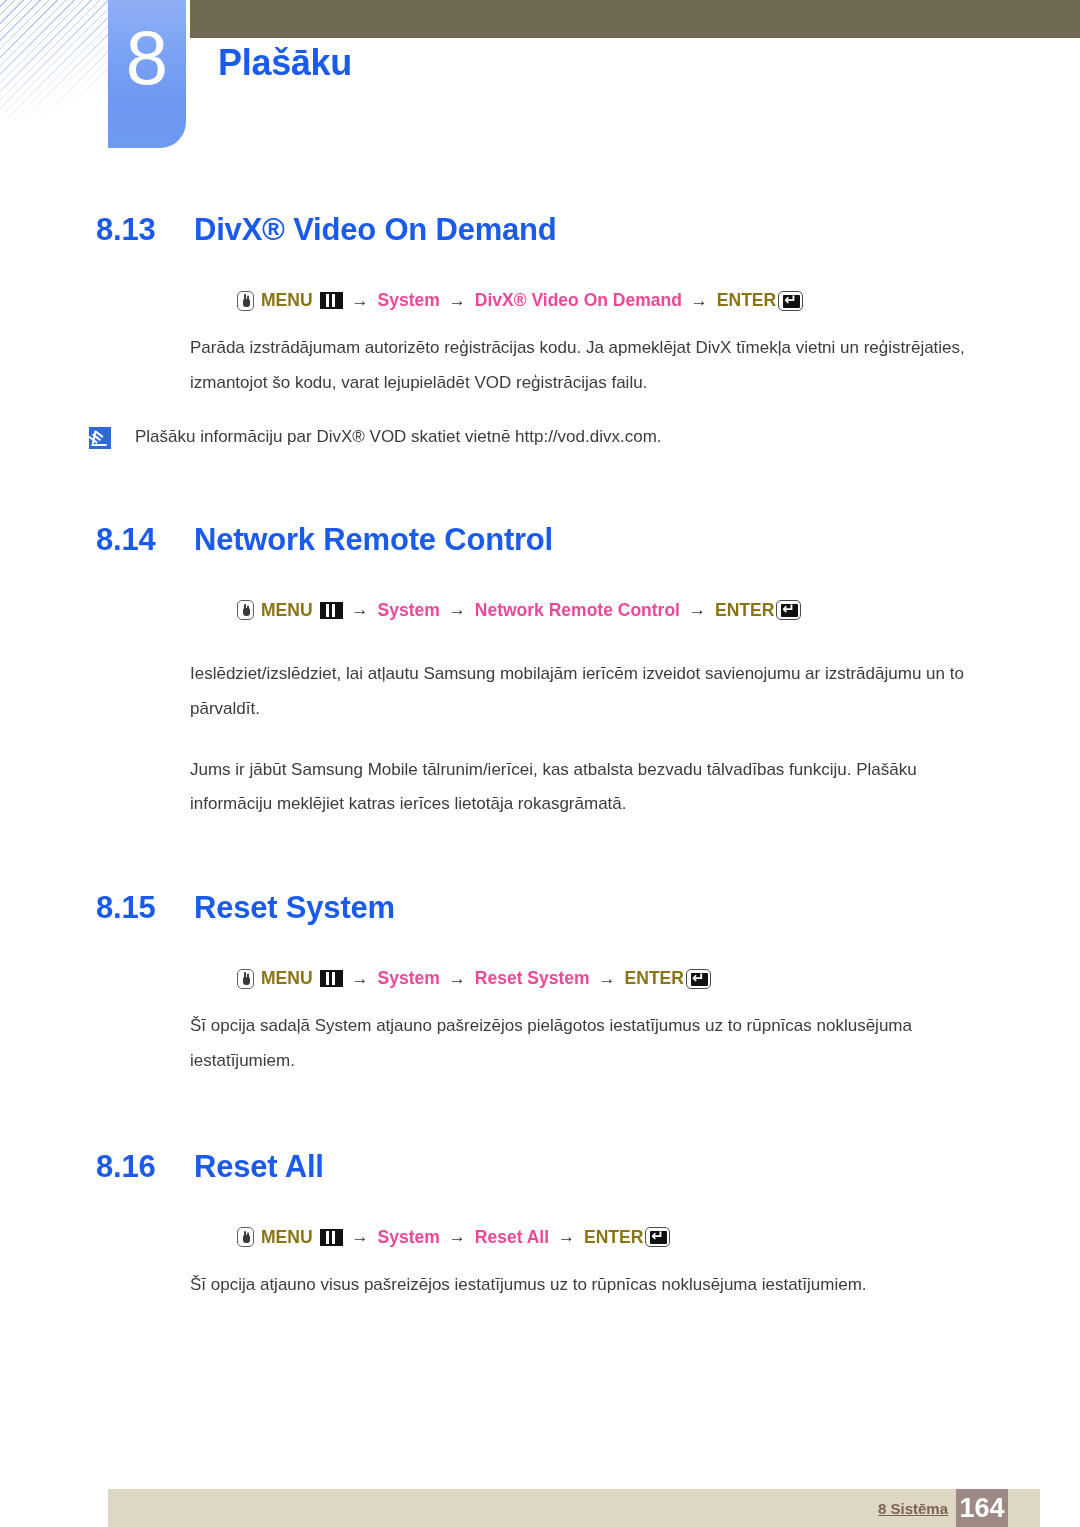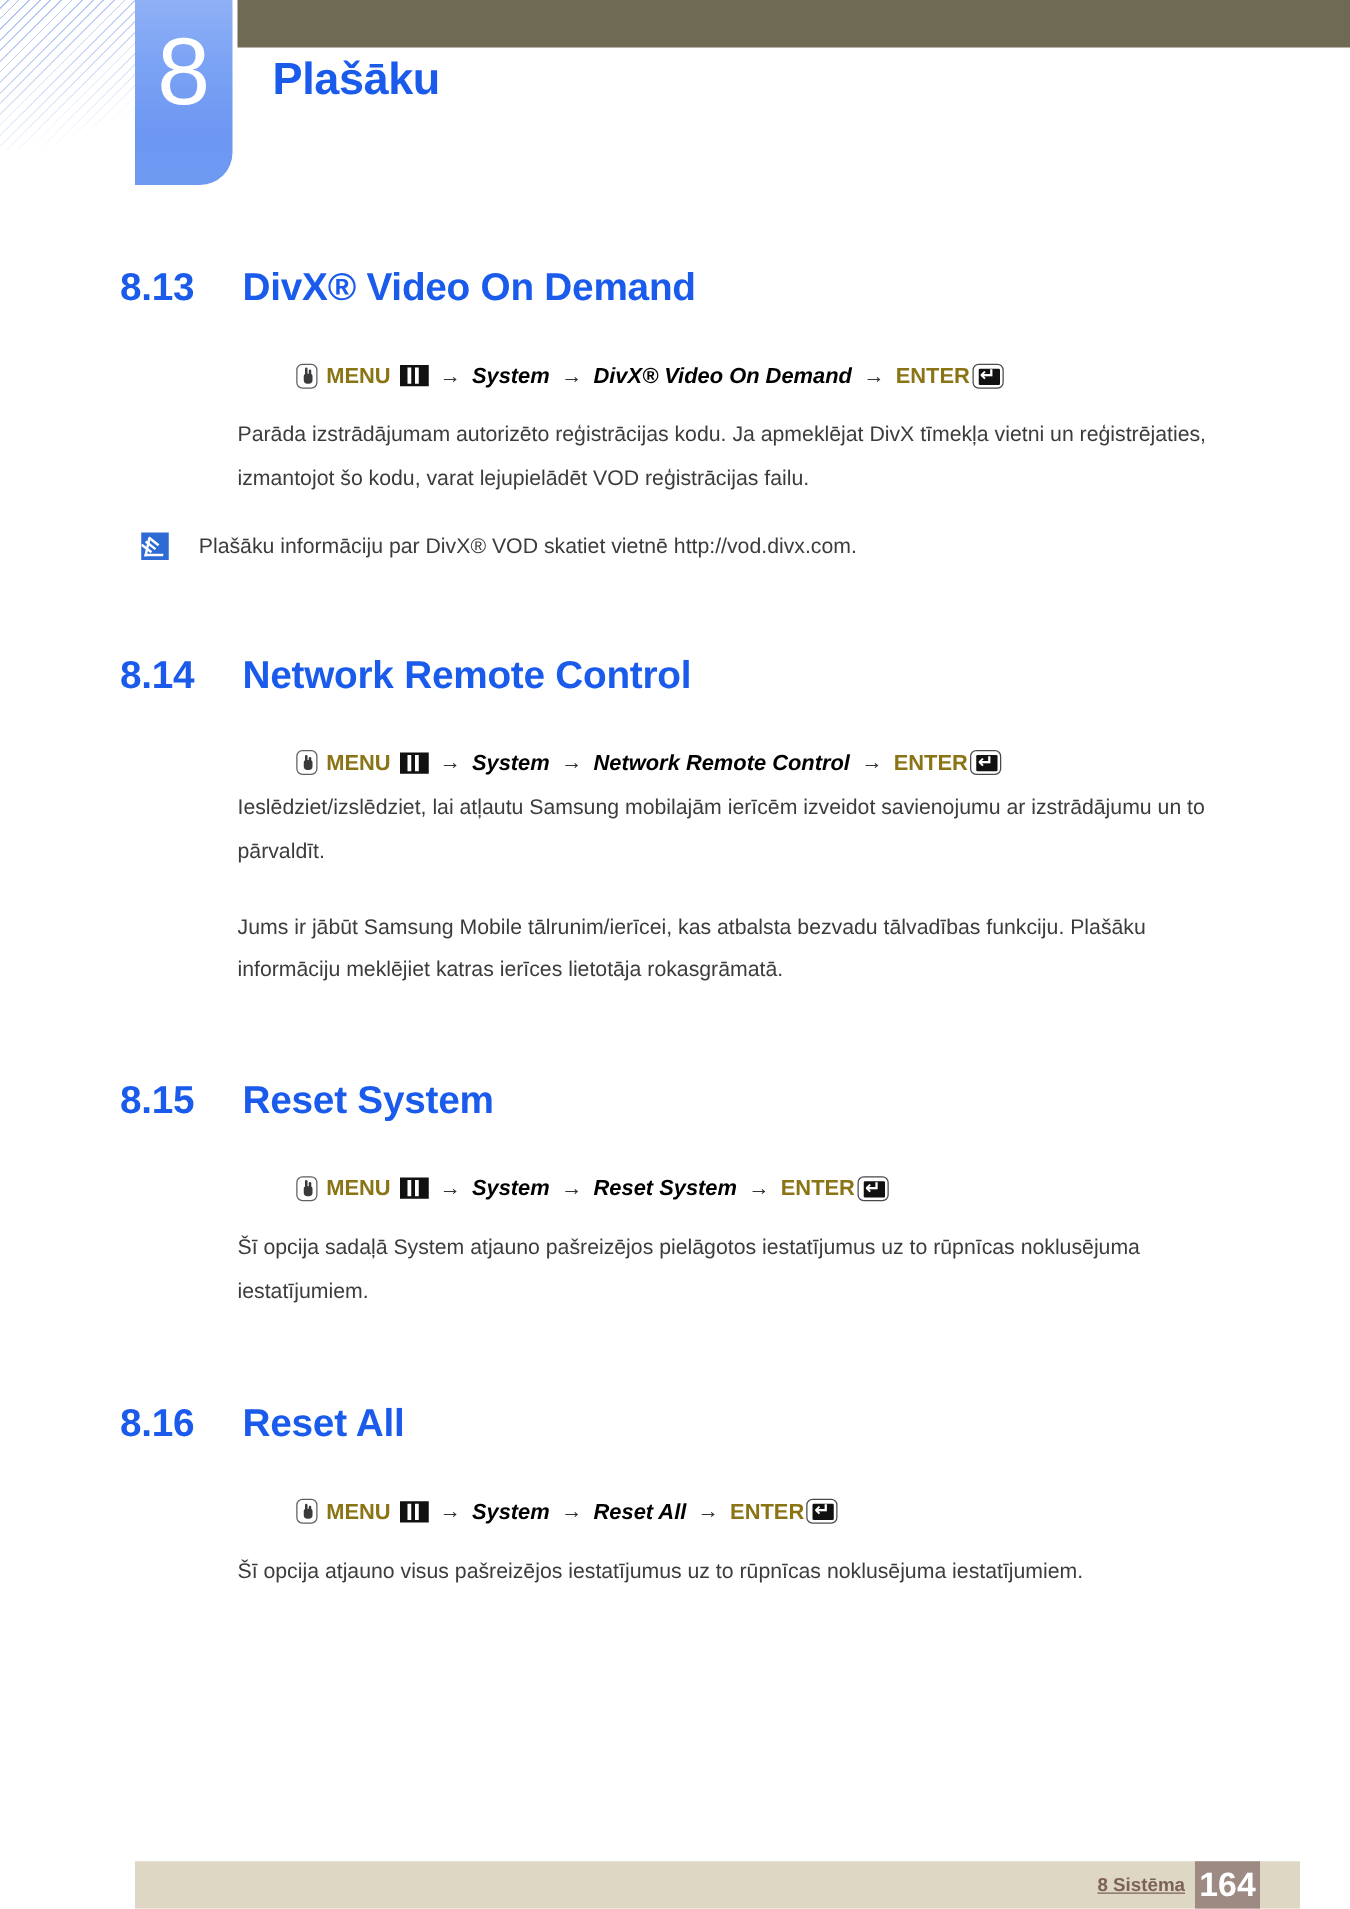--- a/index.html
+++ b/index.html
@@ -107,22 +107,21 @@
     white-space: nowrap;
     padding-left: 47px;
   }
   .menu-path .arrow {
     color: #333333;
     font-weight: normal;
     margin: 0 9px;
     font-size: 17px;
   }
   .menu-path .path-item {
-    color: #000000;
-    font-style: italic;
+    color: #ec4899;
   }
   .menu-path .kw {
     color: #8a7415;
   }
 
   
   .icon-hand {
     display: inline-block;
     width: 17px;
     height: 20px;
@@ -215,23 +214,23 @@
   .body-text {
     margin-left: 190px;
     width: 800px;
     font-size: 17px;
     line-height: 2.05;
     color: #3c3c3c;
   }
 
   
   .note {
-    margin-left: 113px;
+    margin-left: 89px;
     display: flex;
-    align-items: flex-start;
+    align-items: center;
     width: 820px;
   }
   .note-icon {
     width: 22px;
     height: 22px;
     background: #2d6ad4;
     flex: 0 0 auto;
     margin-top: 3px;
     position: relative;
     overflow: hidden;
@@ -350,21 +349,21 @@
       <span class="icon-menu-bars"></span>
       <span class="arrow">→</span>
       <span class="path-item">System</span>
       <span class="arrow">→</span>
       <span class="path-item">Network Remote Control</span>
       <span class="arrow">→</span>
       <span class="kw">ENTER</span>
       <span class="icon-enter"></span>
     </div>
 
-    <div class="body-text" style="margin-top:8px;">Ieslēdziet/izslēdziet, lai atļautu Samsung mobilajām ierīcēm izveidot savienojumu ar izstrādājumu un to pārvaldīt.</div>
+    <div class="body-text" style="margin-top:36px;">Ieslēdziet/izslēdziet, lai atļautu Samsung mobilajām ierīcēm izveidot savienojumu ar izstrādājumu un to pārvaldīt.</div>
     <div class="body-text" style="margin-top:26px;">Jums ir jābūt Samsung Mobile tālrunim/ierīcei, kas atbalsta bezvadu tālvadības funkciju. Plašāku informāciju meklējiet katras ierīces lietotāja rokasgrāmatā.</div>
   </div>
 
   <div class="section" style="padding-top:68px;">
     <div class="section-heading">
       <span class="section-num">8.15</span>
       <span class="section-name">Reset System</span>
     </div>
 
     <div class="menu-path" style="margin-top:42px;">

